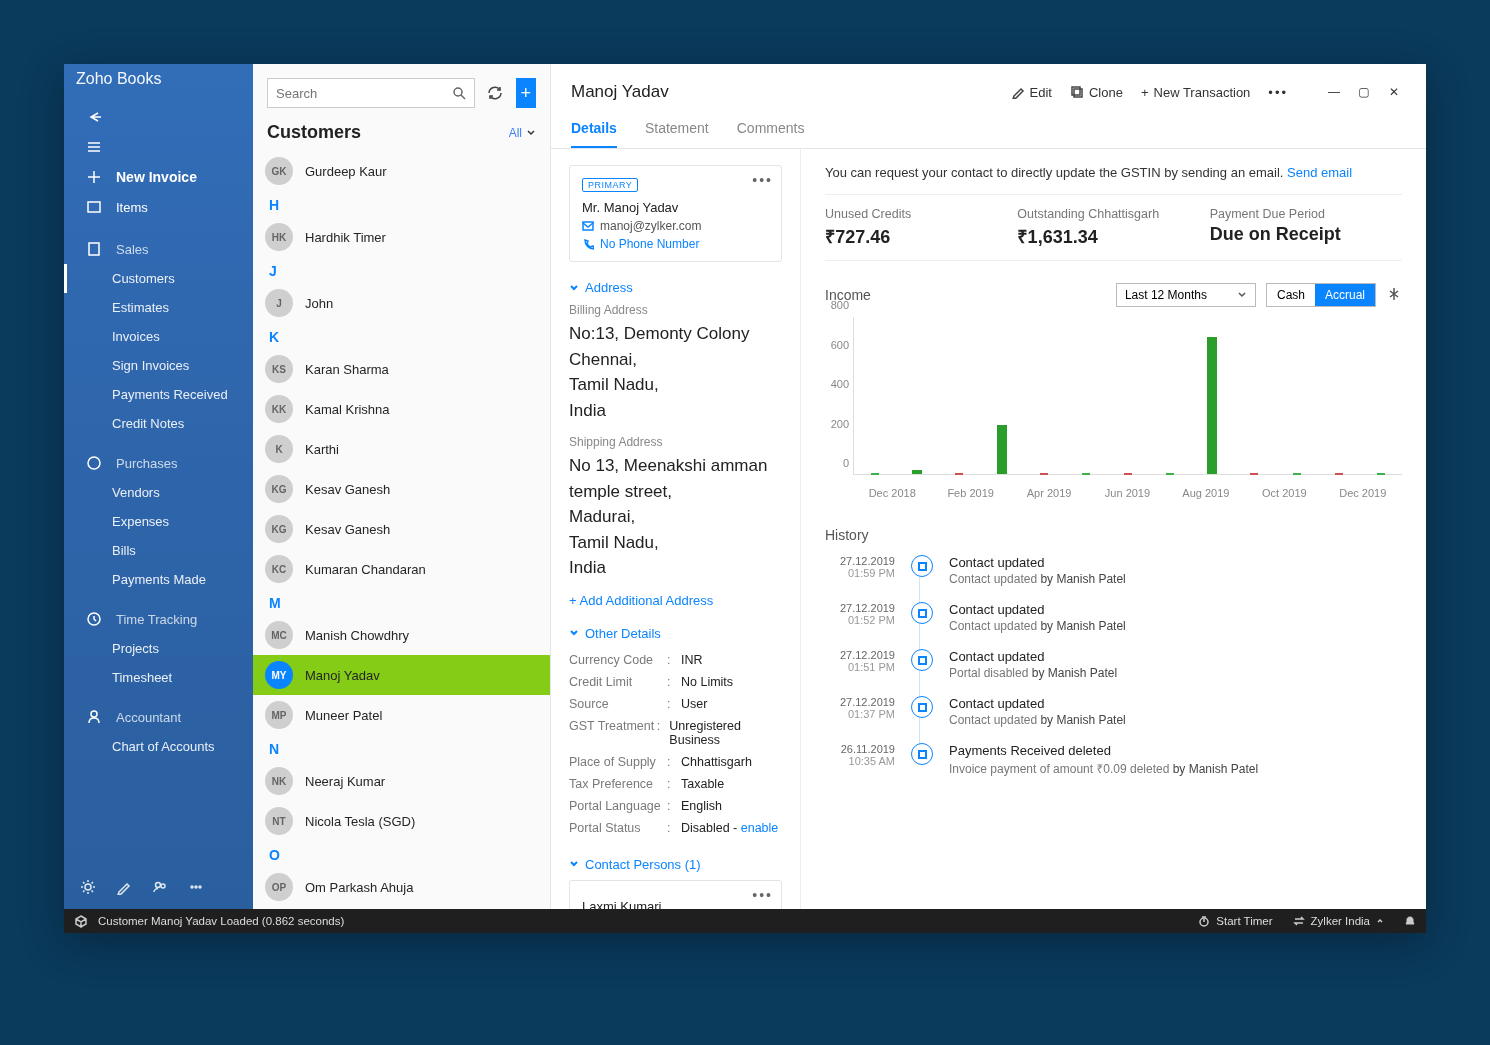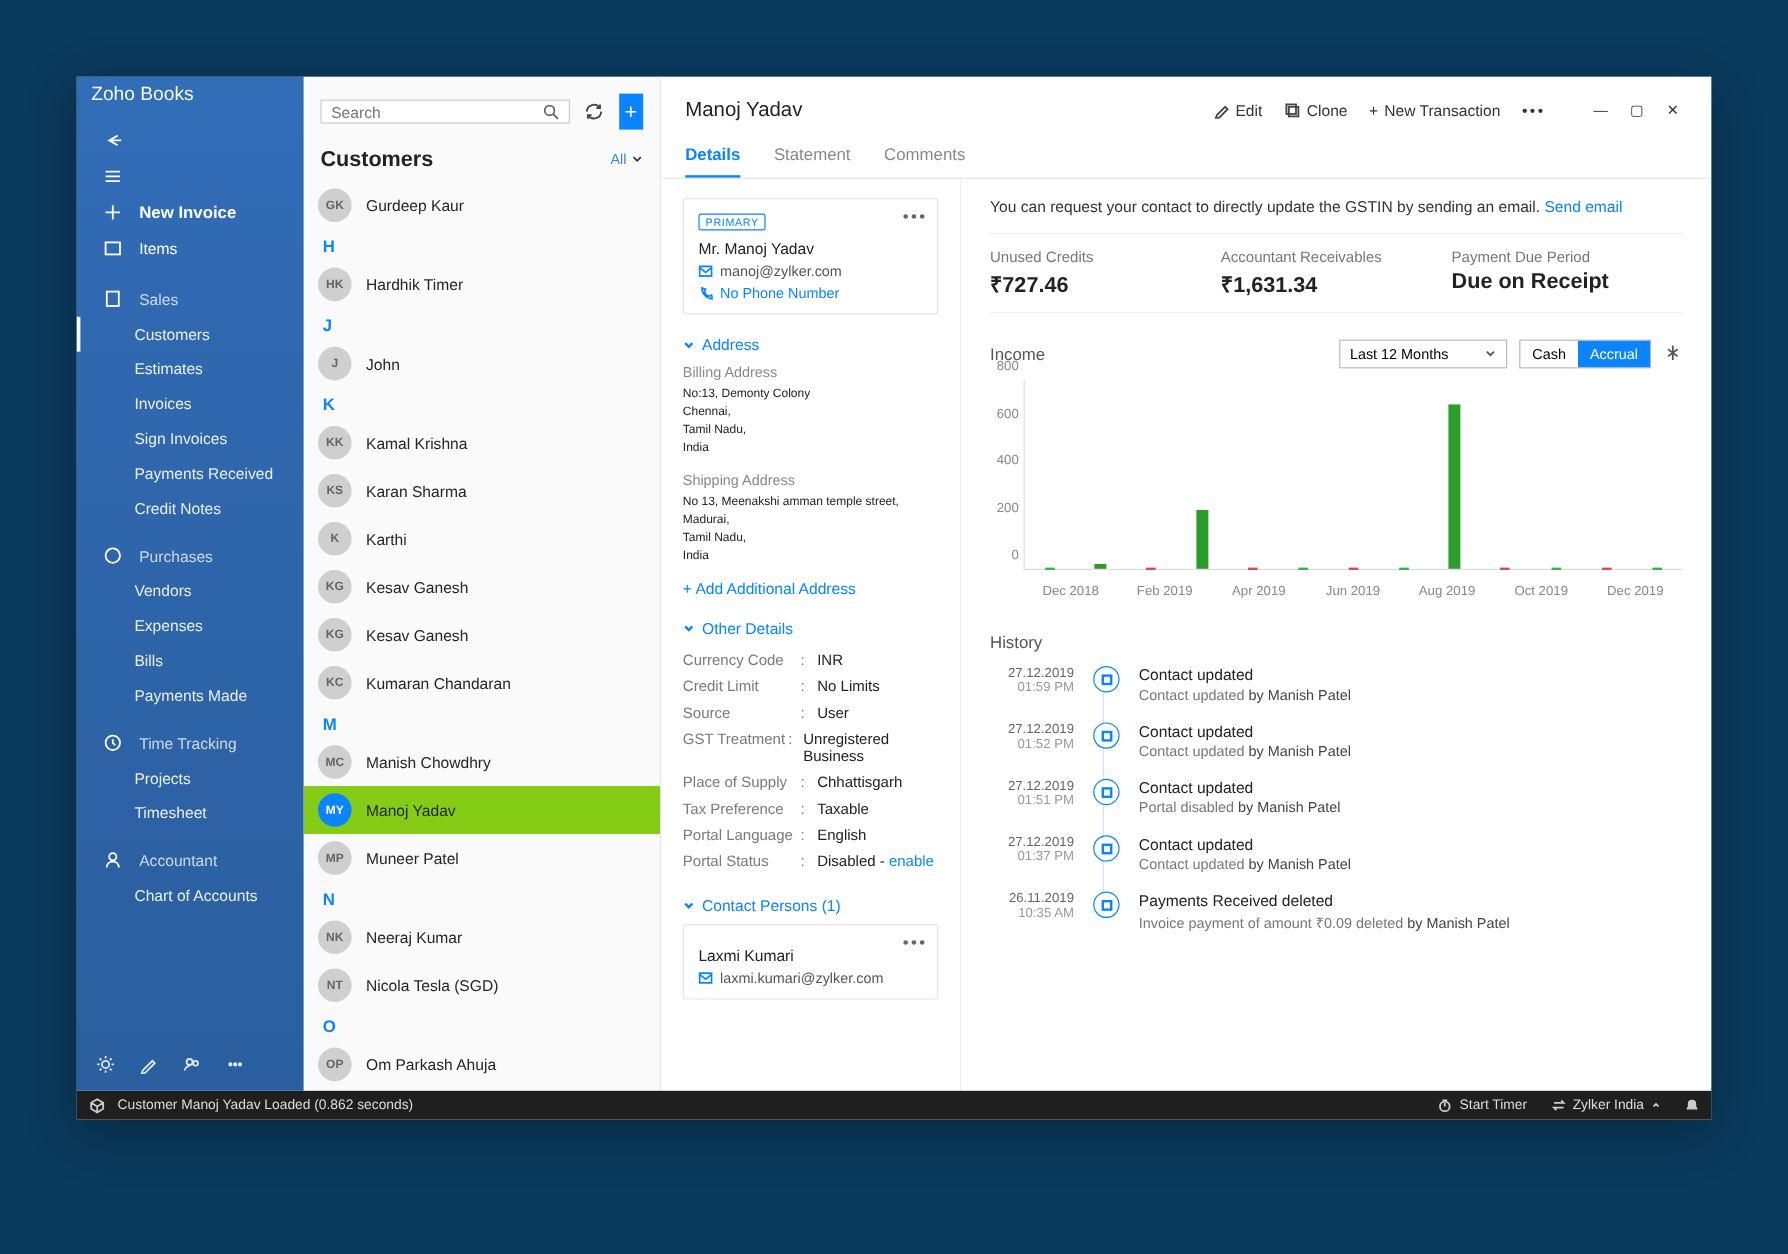--- a/index.html
+++ b/index.html
@@ -18,21 +18,21 @@
 .nav-item.active-marker { position:relative; }
 .nav-item.active-marker::before { content:""; position:absolute; left:0; top:0; bottom:0; width:3px; background:#fff; }
 .sidebar-bottom { margin-top:auto; display:flex; gap:8px; padding: 8px 10px; }
 .sidebar-bottom .sb-btn { width:28px; height:28px; display:flex; align-items:center; justify-content:center; opacity:.85; cursor:pointer; }
 
 .icon-svg { width:16px; height:16px; stroke:#fff; stroke-width:1.5; fill:none; }
 
 
 .cust-col { width: 298px; border-right:1px solid #e5e5e5; display:flex; flex-direction:column; background:#fafafa; }
 .cust-tools { display:flex; align-items:center; gap:10px; padding: 14px 14px 10px 14px; }
-.search-box { flex:1; display:flex; align-items:center; border:1px solid #ccc; background:#fff; padding:0 8px; height:20px; }
+.search-box { flex:1; display:flex; align-items:center; border:1px solid #ccc; background:#fff; padding:0 8px; height:30px; }
 .search-box input { border:none; outline:none; flex:1; font-size:13px; background:transparent; }
 .refresh-btn { width:30px; height:30px; display:flex; align-items:center; justify-content:center; cursor:pointer; }
 .add-btn { width:30px; height:30px; background:#0a84ff; color:#fff; display:flex; align-items:center; justify-content:center; font-size:18px; cursor:pointer; }
 .cust-header { display:flex; align-items:center; justify-content:space-between; padding: 4px 14px 8px; }
 .cust-header h2 { font-size:18px; font-weight:600; color:#222; }
 .cust-header .filter { font-size:12px; color:#3b82f6; display:flex; align-items:center; gap:4px; cursor:pointer; }
 .cust-scroll { overflow-y:auto; flex:1; }
 .alpha { color:#0a84ff; font-weight:600; font-size:14px; padding:6px 16px 4px; }
 .cust-row { display:flex; align-items:center; gap:12px; padding:6px 12px; cursor:pointer; }
 .cust-row.selected { background:#84cc16; }
@@ -55,21 +55,21 @@
 .detail-body { display:flex; flex:1; min-height:0; }
 .left-detail { width: 250px; border-right:1px solid #eee; padding: 16px 18px; overflow-y:auto; font-size:13px; }
 .primary-card { border:1px solid #e4e4e4; border-radius:3px; padding:10px 12px; position:relative; }
 .primary-badge { border:1px solid #0a84ff; color:#0a84ff; font-size:9px; padding:1px 5px; border-radius:2px; display:inline-block; letter-spacing:.5px; }
 .primary-card .dots { position:absolute; right:8px; top:6px; font-size:14px; color:#666; letter-spacing:2px; cursor:pointer; }
 .primary-card .name { margin-top:8px; font-size:13px; color:#222; }
 .contact-line { display:flex; align-items:center; gap:6px; font-size:12px; color:#555; margin-top:4px; }
 .contact-line.link { color:#0a84ff; }
 .section-head { color:#0a84ff; font-size:13px; margin: 18px 0 8px; display:flex; align-items:center; gap:6px; cursor:pointer; }
 .addr-label { color:#888; font-size:12px; margin-bottom:4px; }
-.addr-lines { font-size:10px; color:#222; line-height:1.5; margin-bottom:12px; }
+.addr-lines { font-size:17px; color:#222; line-height:1.5; margin-bottom:12px; }
 .add-link { color:#0a84ff; font-size:13px; cursor:pointer; }
 .kv { display:flex; font-size:12.5px; padding:4px 0; }
 .kv .k { width:98px; color:#7a7a7a; }
 .kv .c { width:14px; color:#7a7a7a; }
 .kv .v { color:#222; }
 .kv .enable { color:#0a84ff; cursor:pointer; }
 
 
 .right-detail { flex:1; padding: 16px 24px; overflow-y:auto; font-size:13px; }
 .gstin-bar { color:#333; font-size:13px; margin-bottom:14px; }
@@ -269,26 +269,26 @@
             <div class="avatar">HK</div>
             <div class="cust-name">Hardhik Timer</div>
           </div>
           <div class="alpha">J</div>
           <div class="cust-row">
             <div class="avatar">J</div>
             <div class="cust-name">John</div>
           </div>
           <div class="alpha">K</div>
           <div class="cust-row">
+            <div class="avatar">KS</div>
+            <div class="cust-name">Karan Sharma</div>
+          </div>
+          <div class="cust-row">
             <div class="avatar">KK</div>
             <div class="cust-name">Kamal Krishna</div>
-          </div>
-          <div class="cust-row">
-            <div class="avatar">KS</div>
-            <div class="cust-name">Karan Sharma</div>
           </div>
           <div class="cust-row">
             <div class="avatar">K</div>
             <div class="cust-name">Karthi</div>
           </div>
           <div class="cust-row">
             <div class="avatar">KG</div>
             <div class="cust-name">Kesav Ganesh</div>
           </div>
           <div class="cust-row">
@@ -466,21 +466,21 @@
       </div>
 
       <div class="right-detail">
         <div class="gstin-bar"><span>You can request your contact to directly update the GSTIN by sending an email. </span><a>Send email</a></div>
         <div class="stats-row" id="stats">
               <div class="stat">
                 <div class="slabel">Unused Credits</div>
                 <div class="sval">₹727.46</div>
               </div>
               <div class="stat">
-                <div class="slabel">Accountant Receivables</div>
+                <div class="slabel">Outstanding Chhattisgarh</div>
                 <div class="sval">₹1,631.34</div>
               </div>
               <div class="stat">
                 <div class="slabel">Payment Due Period</div>
                 <div class="sval">Due on Receipt</div>
               </div>
             </div>
 
         <div class="income-head">
           <div class="title2">Income</div>

